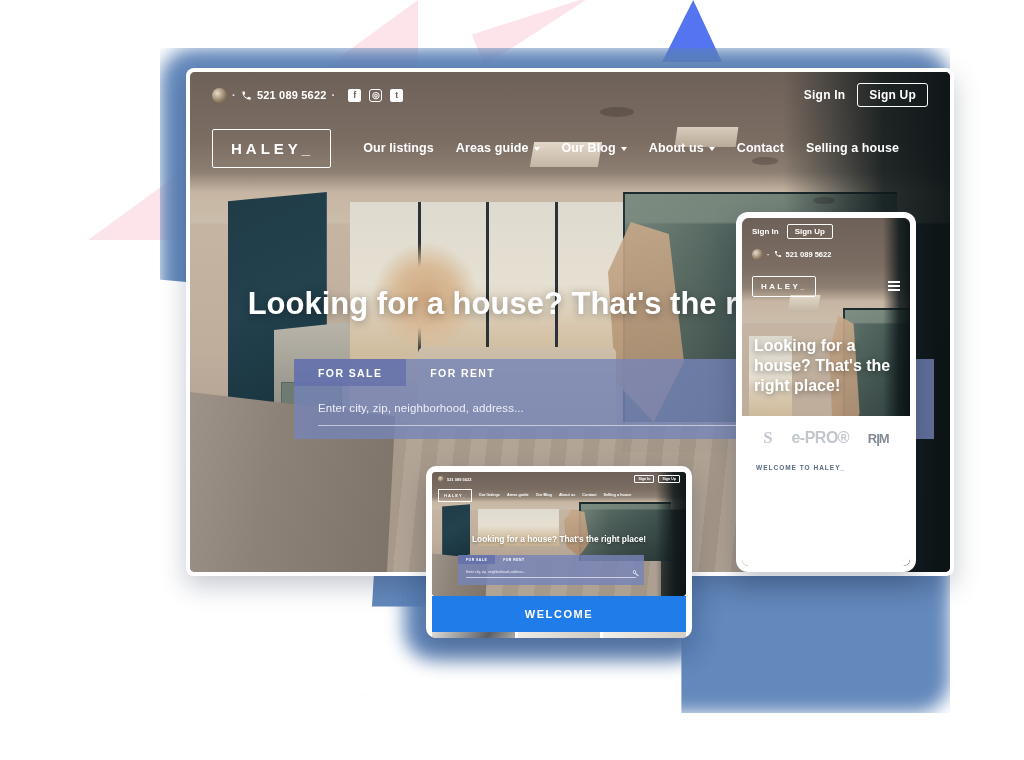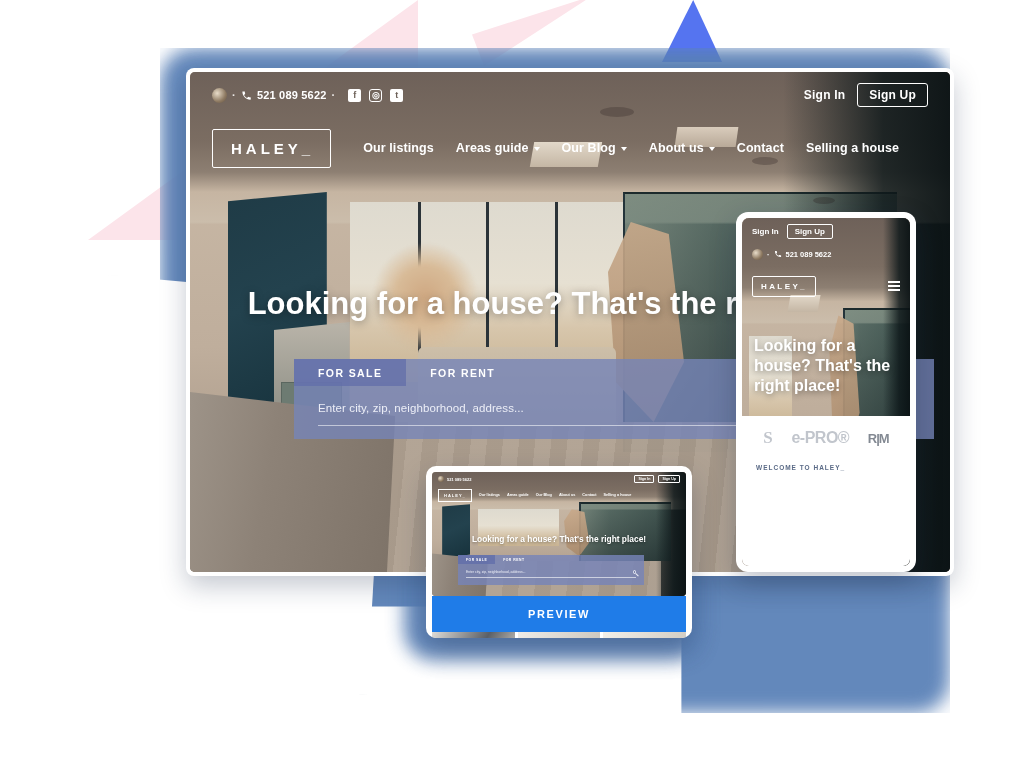--- a/index.html
+++ b/index.html
@@ -566,21 +566,21 @@
         <div class="c-srow">
           <div class="c-sph">Enter city, zip, neighborhood, address...</div>
           <div class="mag xs"></div>
         </div>
         <div class="c-line"></div>
       </div>
 
     </div>
 
     <div class="card-actions">
-      <div class="btn-select">PREVIEW</div>
+      <div class="btn-select">WELCOME</div>
     </div>
 
     <div class="card-thumbs">
       <div class="thumb t1"></div>
       <div class="thumb t2"></div>
       <div class="thumb t3"></div>
     </div>
   </div>
 
 </div>

